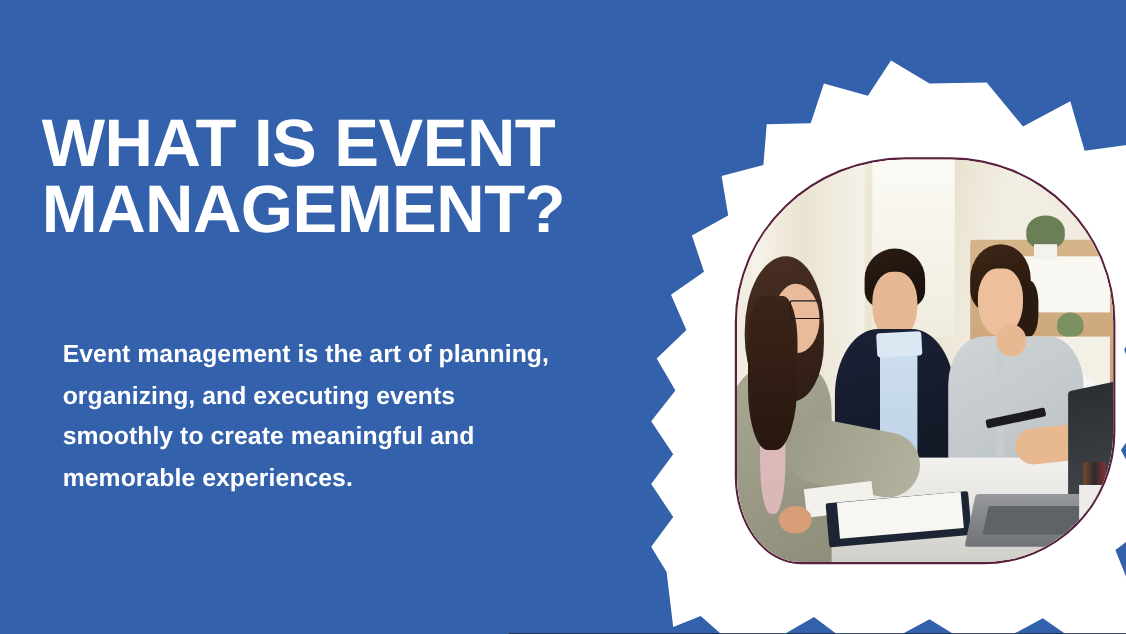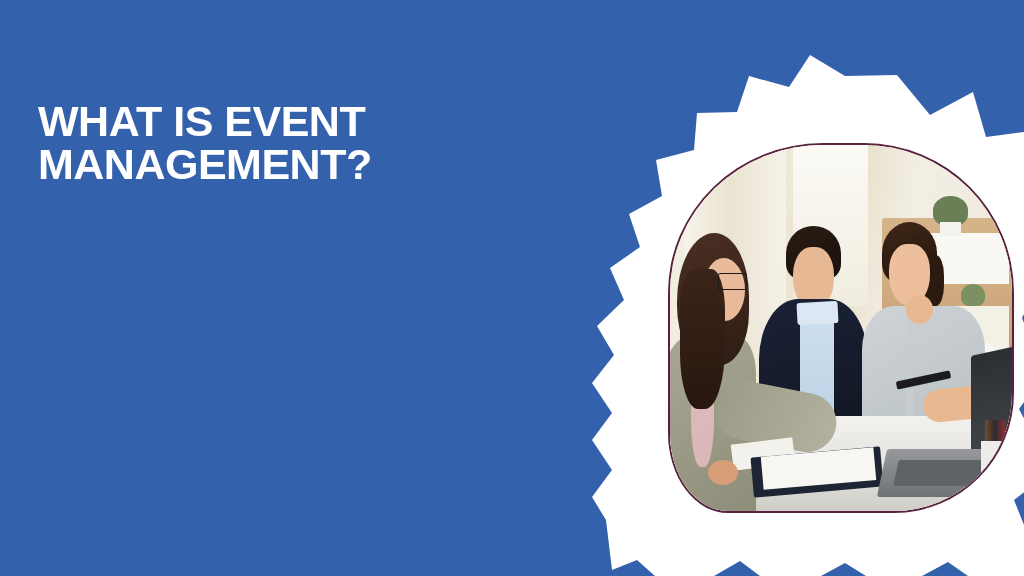--- a/index.html
+++ b/index.html
@@ -21,21 +21,21 @@
   
   .text-col {
     position: absolute;
     left: 38px;
     top: 100px;
     width: 560px;
   }
   .headline {
     margin: 0;
     color: #ffffff;
-    font-size: 43px;
+    font-size: 61px;
     line-height: 0.99;
     font-weight: 700;
     letter-spacing: -0.5px;
     text-transform: uppercase;
     white-space: pre-line;
   }
   .body-copy {
     position: absolute;
     left: 57px;
     top: 303px;
@@ -205,14 +205,18 @@
       <div class="ph cup-pens"></div>
       <div class="ph cup"></div>
     </div>
   </div>
 
   <div class="text-col">
     <h1 class="headline">WHAT IS EVENT
 MANAGEMENT?</h1>
   </div>
 
+  <p class="body-copy">Event management is the art of planning,
+organizing, and executing events
+smoothly to create meaningful and
+memorable experiences.</p>
 
 </div>
 
 </body></html>

